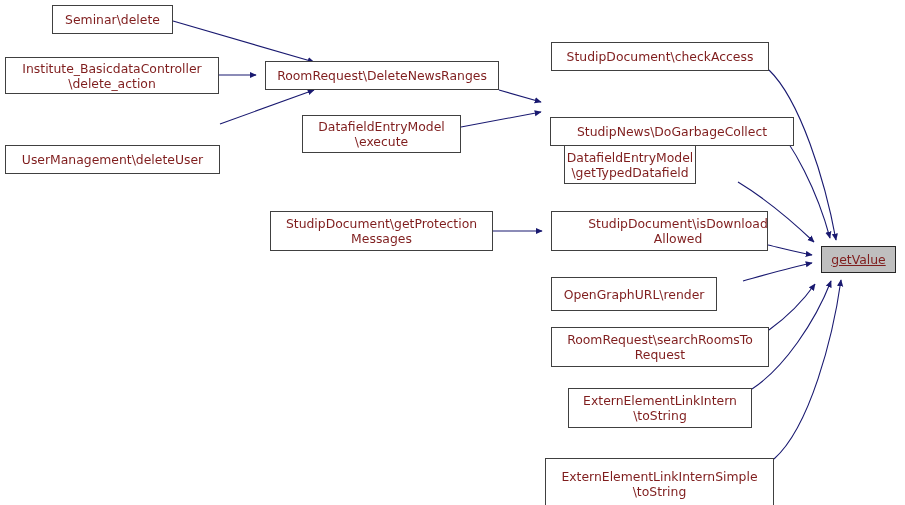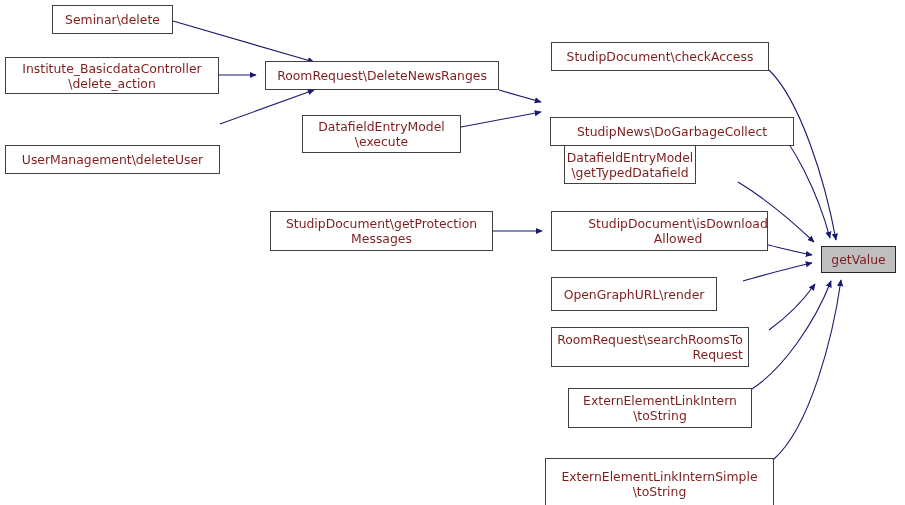--- a/index.html
+++ b/index.html
@@ -83,21 +83,21 @@
 \execute</div>
       <div class="node" style="left: 551px; top: 42px; width: 218px; height: 29px;">StudipDocument\checkAccess</div>
       <div class="node" style="left: 550px; top: 92px; width: 244px; height: 29px; margin-top: 25px;">StudipNews\DoGarbageCollect</div>
       <div class="node" style="left: 564px; top: 145px; width: 132px; height: 39px;">DatafieldEntryModel
 \getTypedDatafield</div>
       <div class="node" style="left: 270px; top: 211px; width: 223px; height: 40px;">StudipDocument\getProtection
 Messages</div>
       <div class="node" style="left: 551px; top: 211px; width: 217px; height: 40px; padding-left: 41px;">StudipDocument\isDownload
 Allowed</div>
       <div class="node" style="left: 551px; top: 277px; width: 166px; height: 34px; text-align: right;">OpenGraphURL\render</div>
-      <div class="node" style="left: 551px; top: 327px; width: 198px; height: 40px; text-align: right;">RoomRequest\searchRoomsTo
+      <div class="node" style="left: 551px; top: 327px; width: 218px; height: 40px;">RoomRequest\searchRoomsTo
 Request</div>
       <div class="node" style="left: 568px; top: 388px; width: 184px; height: 40px;">ExternElementLinkIntern
 \toString</div>
       <div class="node" style="left: 545px; top: 458px; width: 229px; height: 52px;">ExternElementLinkInternSimple
 \toString</div>
-      <div class="node highlight" style="left: 821px; top: 246px; width: 75px; height: 27px;">getValue</div>
+      <div class="node highlight" style="left: 821px; top: 246px; width: 75px; height: 27px; text-decoration: underline;">getValue</div>
     </div>
 </div>
 
 </body></html>

